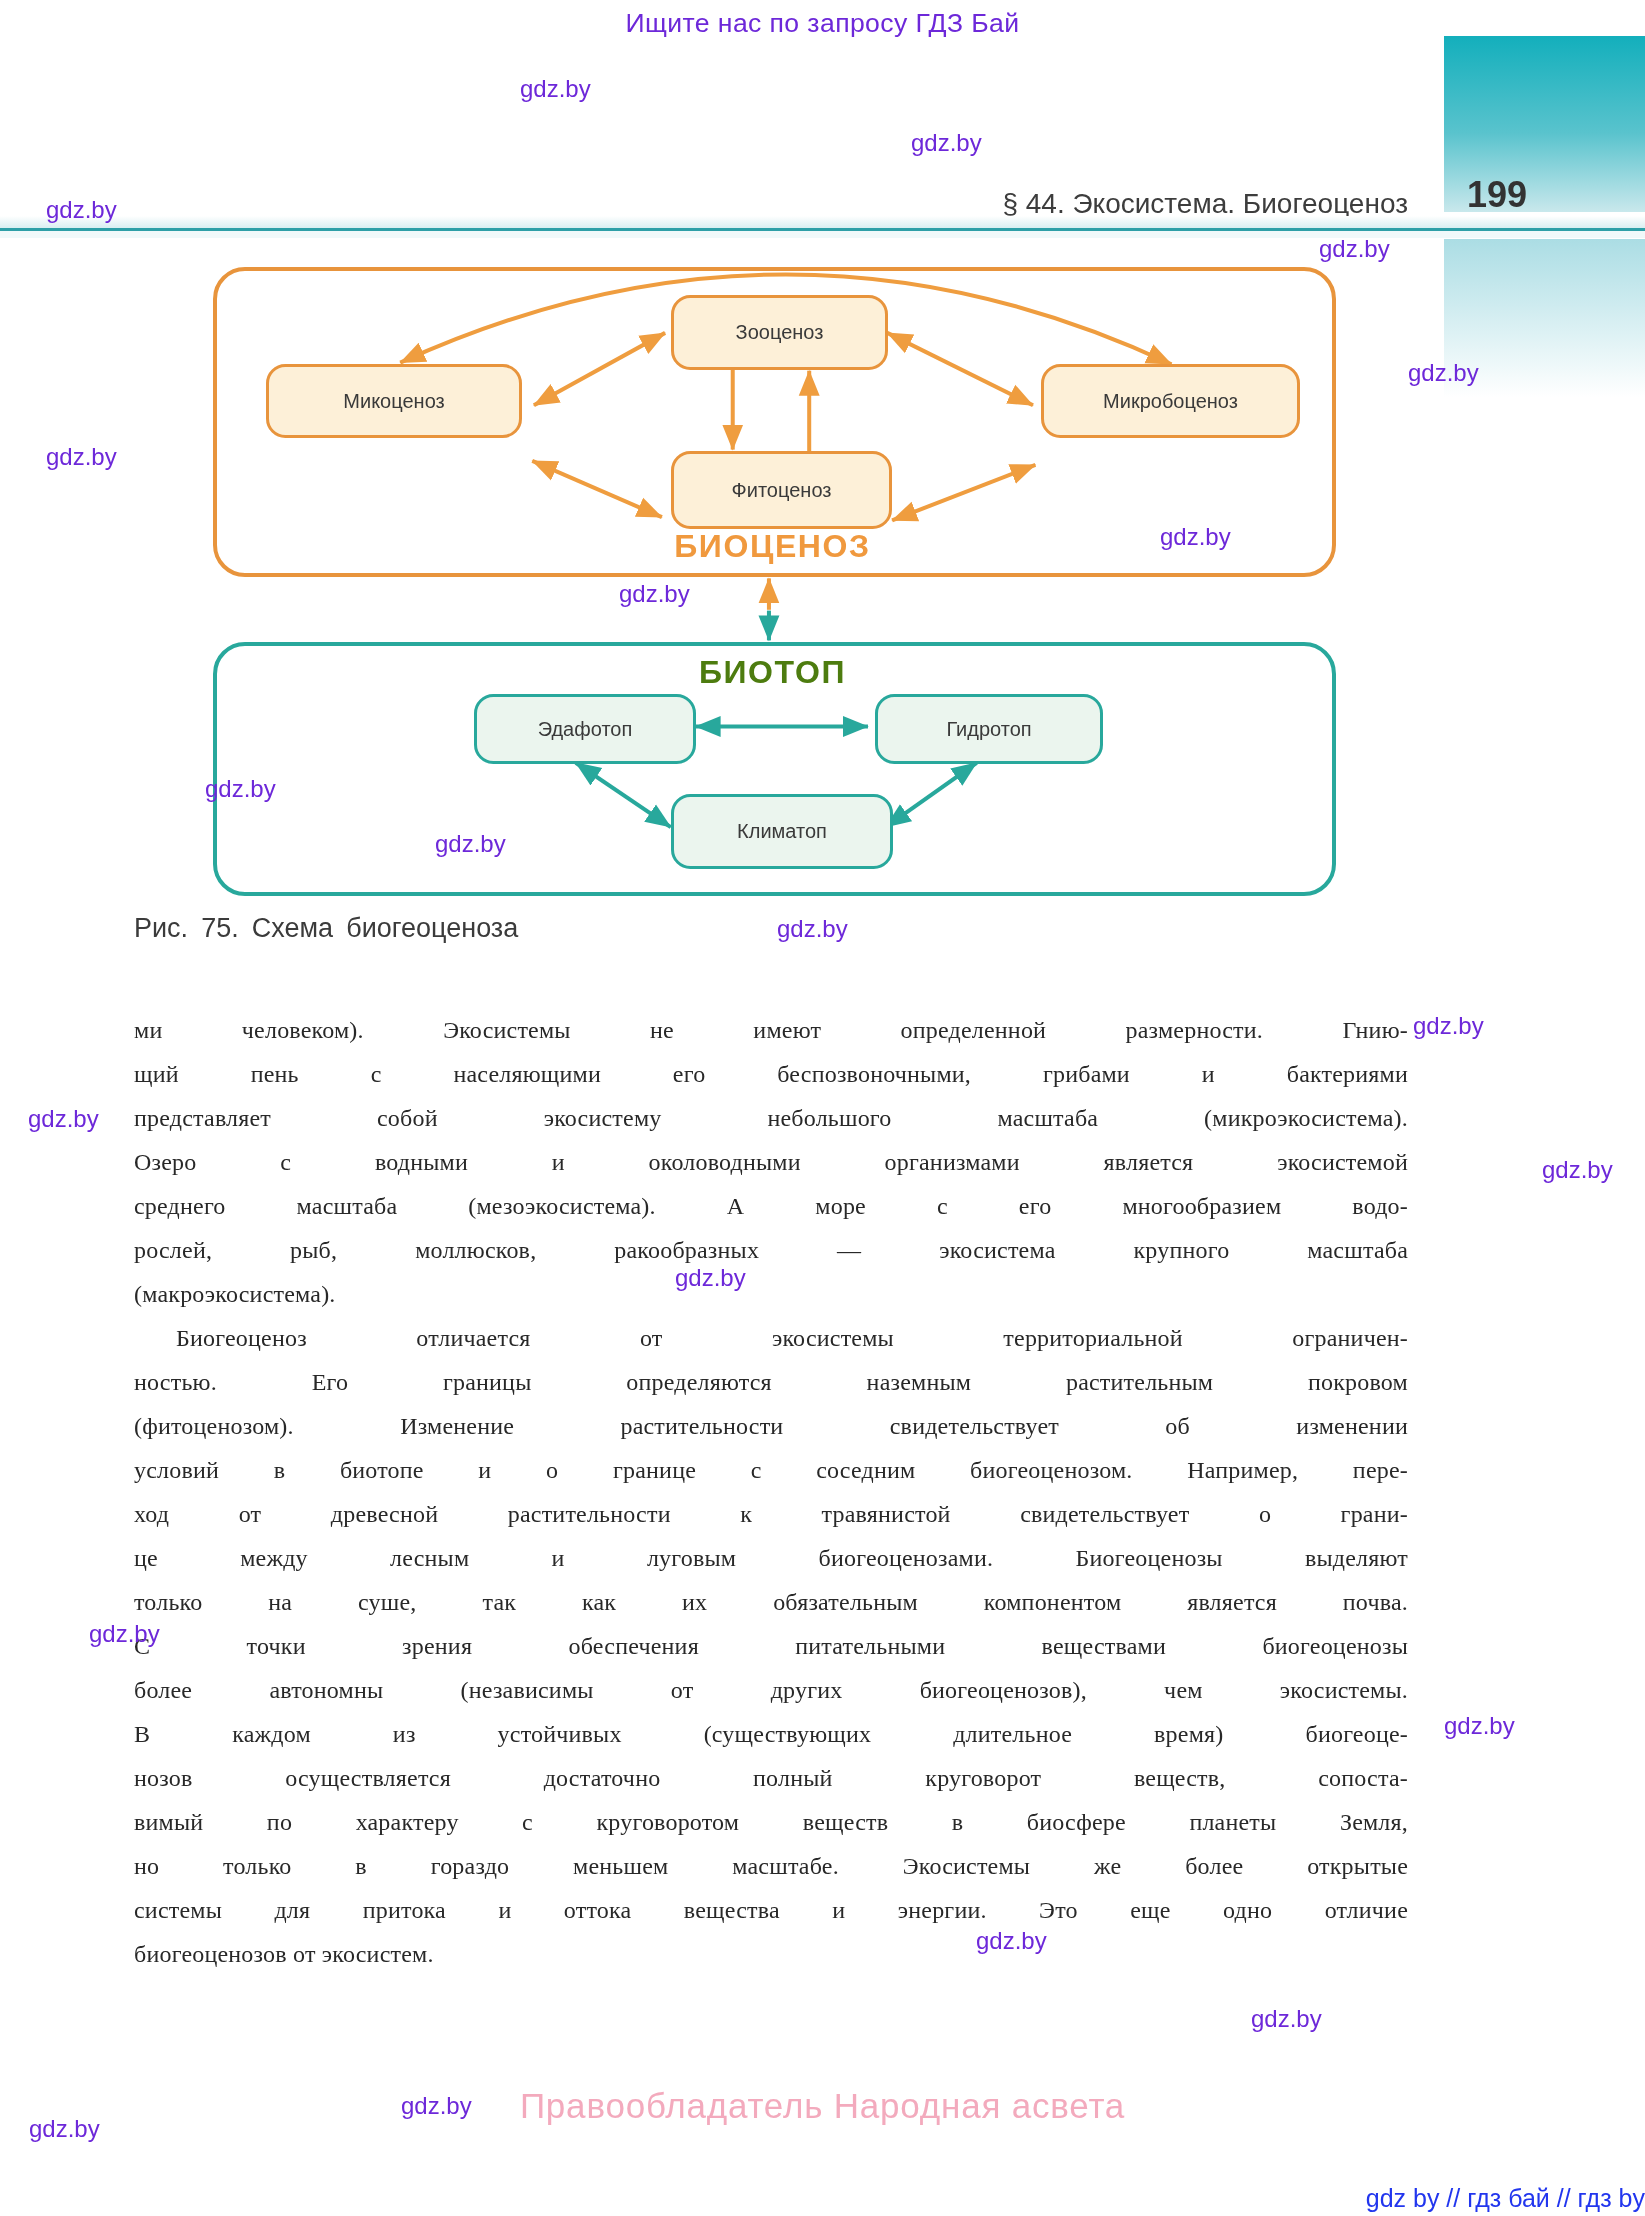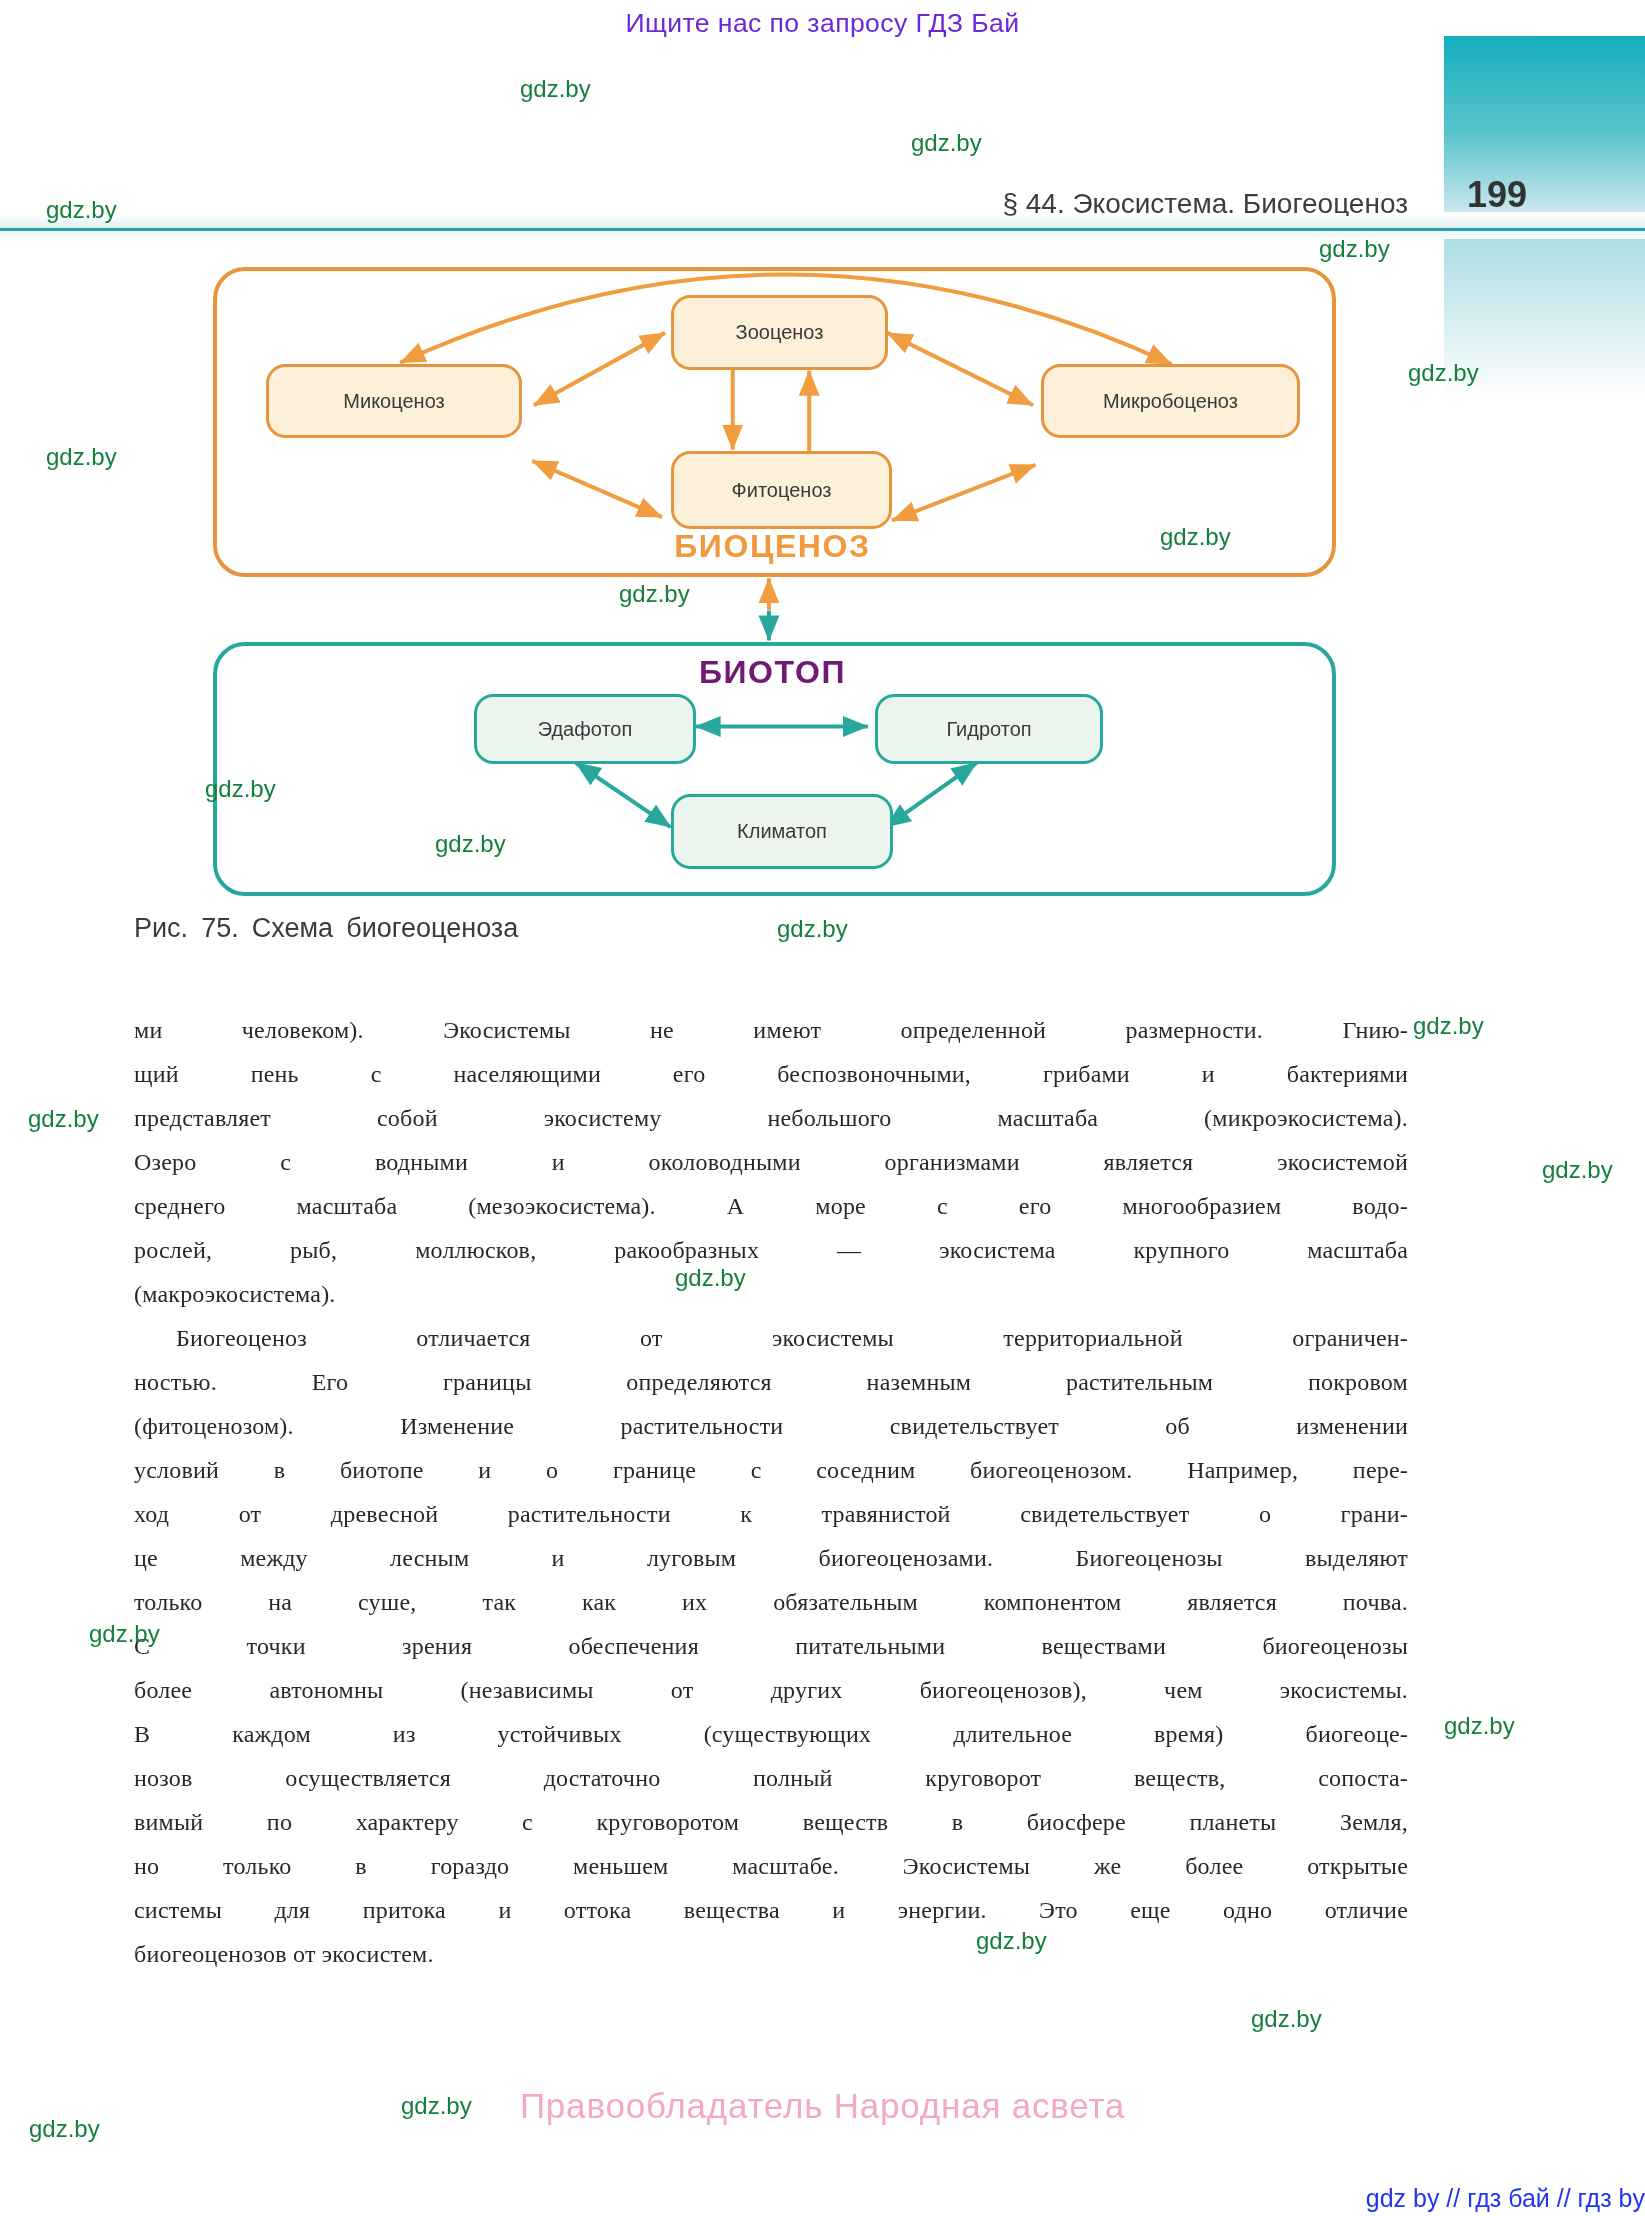--- a/index.html
+++ b/index.html
@@ -1,21 +1,21 @@
 <!DOCTYPE html>
 <html style="font-size:13px"><head>
 <meta charset="utf-8">
 <style>
   html,body{margin:0;padding:0;}
   body{
     width:1645px;height:2216px;position:relative;background:#ffffff;
     font-family:"Liberation Sans",sans-serif;overflow:hidden;
   }
   
-  .wm{position:absolute;font:24px "Liberation Sans",sans-serif;color:#15803d;white-space:nowrap;}
+  .wm{position:absolute;font:24px "Liberation Sans",sans-serif;color:#6d28d9;white-space:nowrap;}
   
   .banner{position:absolute;left:0;top:8px;width:100%;text-align:center;
     font-size:26.6px;color:#6d28d9;letter-spacing:0.4px;}
   
   .hdr-title{position:absolute;left:0;top:188px;width:1408px;text-align:right;
     font-size:28px;color:#3d3d3d;}
   .pageband1{position:absolute;left:1444px;top:36px;width:201px;height:176px;
     background:linear-gradient(to bottom,#13afbc 0%,#59c3cd 55%,#c9e8ec 100%);}
   .pagenum{position:absolute;left:1467px;top:174px;font-size:36px;font-weight:bold;color:#333333;}
   .prerule{position:absolute;left:0;top:216px;width:1645px;height:12px;
@@ -29,21 +29,21 @@
   .bigbox.orange{left:213px;top:267px;width:1115px;height:302px;border:4px solid #e8943c;}
   .bigbox.teal{left:213px;top:642px;width:1115px;height:246px;border:4px solid #28a89c;}
   .diagram-svg{position:absolute;left:201px;top:258px;width:1152px;height:644px;}
   .node{position:absolute;display:flex;align-items:center;justify-content:center;
     font-size:20px;color:#3a3a3a;border-radius:19.3px;white-space:nowrap;}
   .node.orange{background:#fdf0d8;border:3.2px solid #e8943c;}
   .node.teal{background:#ebf5ee;border:3.2px solid #28a89c;}
   .grouplabel{position:absolute;left:213px;width:1119px;text-align:center;
     font-size:32px;font-weight:bold;letter-spacing:1.6px;}
   .grouplabel.orange{top:528px;color:#f0993e;}
-  .grouplabel.teal{top:654px;color:#701a75;}
+  .grouplabel.teal{top:654px;color:#4d7c0f;}
   .caption{position:absolute;left:134px;top:913px;font-size:27px;color:#3b3b3b;
     word-spacing:5.6px;}
   
   .bodytext{position:absolute;left:134px;top:1008px;width:1274px;
     font-family:"Liberation Serif",serif;font-size:24px;line-height:44px;
     color:#282828;letter-spacing:0.2px;}
   .tline{text-align:justify;text-align-last:justify;}
   .tline.last{text-align-last:left;}
   .tline.ind{text-indent:42px;}
   

